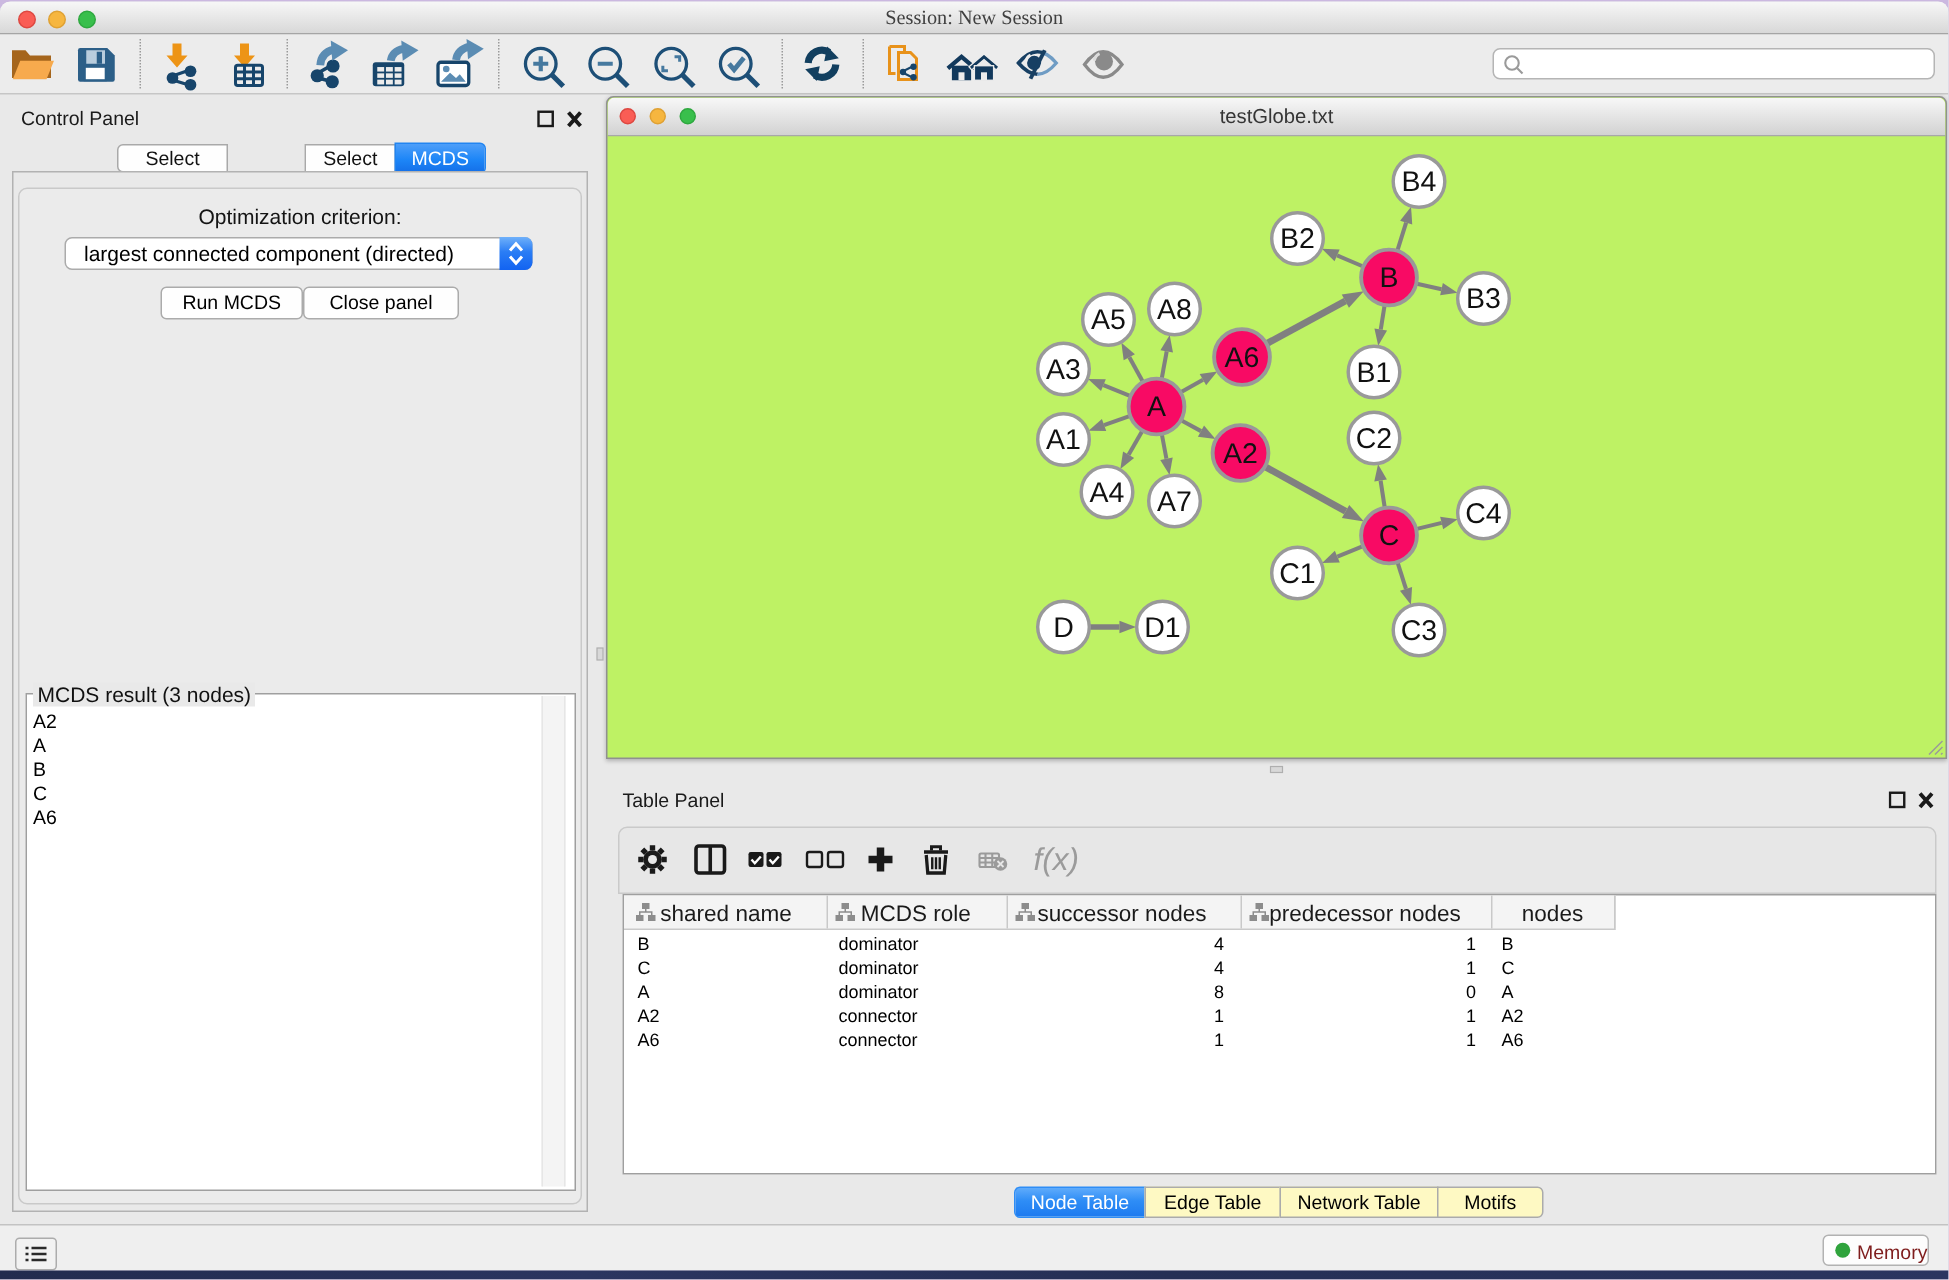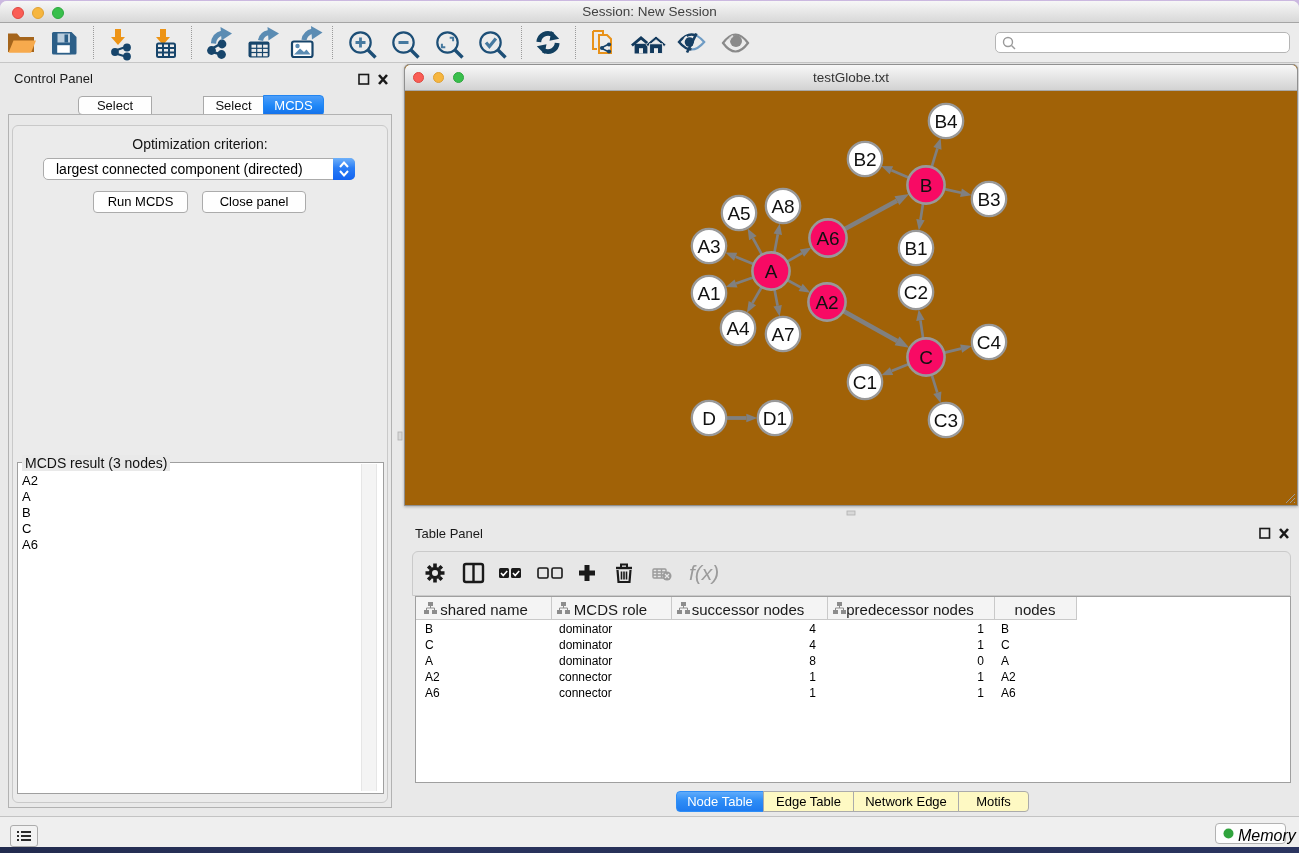--- a/index.html
+++ b/index.html
@@ -1,21 +1,21 @@
 <!DOCTYPE html>
 <html><head><meta charset="utf-8">
 <style>
 html,body{margin:0;padding:0;}
 body{width:1299px;height:853px;overflow:hidden;position:relative;
  font-family:"Liberation Sans",sans-serif;background:#CBB8E0;}
 .abs{position:absolute;}
 #win{position:absolute;left:0;top:1px;width:1299px;height:846px;
  border-radius:7px 7px 0 0;background:#E9E9E9;overflow:hidden;}
 #titlebar{position:absolute;left:0;top:0;width:1299px;height:21px;
- background:linear-gradient(#F7F7F7,#D8D8D8);border-bottom:1px solid #A5A5A5;}
+ background:linear-gradient(#F7F7F7,#D8D8D8);border-bottom:1px solid #A5A5A5;font-family:Liberation Serif, serif;}
 #titlebar .t{position:absolute;left:0;right:0;top:3px;text-align:center;
  font-size:13.5px;color:#404040;}
 .tl{position:absolute;top:6px;width:12px;height:12px;border-radius:50%;}
 #toolbar{position:absolute;left:0;top:22px;width:1299px;height:39px;
  background:#ECECEC;border-bottom:1px solid #C6C6C6;}
 .vsep{position:absolute;top:3px;height:33px;width:0;
  border-left:1px dotted #9a9a9a;}
 #search{position:absolute;left:995px;top:9px;width:293px;height:19px;
  background:#fff;border:1px solid #B5B5B5;border-radius:5px;}
 
@@ -40,21 +40,21 @@
  text-align:center;line-height:20px;font-size:13px;}
 #grp{position:absolute;left:17px;top:461px;width:365px;height:330px;
  border:1px solid #9F9F9F;background:#fff;}
 #grp .lab{position:absolute;left:4px;top:-8px;background:#E9E9E9;
  padding:0 3px;font-size:14px;color:#111;}
 #grp .items{position:absolute;left:4px;top:10px;font-size:13px;color:#000;line-height:16px;}
 #grp .track{position:absolute;right:6px;top:1px;width:14px;height:327px;
  background:#F4F4F4;border-left:1px solid #E6E6E6;border-right:1px solid #E6E6E6;}
 
 #nwin{position:absolute;left:404px;top:63px;width:892px;height:440px;overflow:hidden;
- background:#a16207;border:1px solid #909090;border-radius:5px 5px 0 0;
+ background:#bef264;border:1px solid #909090;border-radius:5px 5px 0 0;
  box-shadow:0 1px 3px rgba(0,0,0,0.25);}
 #ntitle{position:absolute;left:0;top:0;width:100%;height:25px;
  background:linear-gradient(#F8F8F8,#D2D2D2);border-bottom:1px solid #A8A8A8;
  border-radius:5px 5px 0 0;}
 #ntitle .t{position:absolute;left:0;right:0;top:5px;text-align:center;
  font-size:13.5px;color:#353535;}
 
 #tp-title{position:absolute;left:415px;top:525px;font-size:13px;color:#1a1a1a;}
 #tptb{position:absolute;left:412px;top:550px;width:877px;height:43px;
  background:#E7E7E7;border:1px solid #CACACA;border-radius:6px 6px 0 0;}
@@ -65,21 +65,21 @@
 .hcol{position:absolute;top:0;height:22px;border-left:1px solid #C9C9C9;}
 .hlab{position:absolute;top:4px;width:100%;text-align:center;font-size:15px;color:#1a1a1a;}
 .cell{position:absolute;font-size:12px;color:#000;height:16px;line-height:16px;}
 .tabb{position:absolute;top:790px;height:19px;background:#fef9c3;
  border:1px solid #ABABAB;font-size:13px;color:#000;text-align:center;line-height:19px;}
 .tabbsel{background:linear-gradient(#5FABFB,#2E8DF6 45%,#1E7BF0);border-color:#2E8DF6;color:#fff;}
 #statusbar{position:absolute;left:0;top:815px;width:1299px;height:31px;
  background:#EFEFEF;border-top:1px solid #C3C3C3;}
 #memory{position:absolute;right:13px;top:6px;width:69px;height:19px;
  background:#FDFDFD;border:1px solid #B2B2B2;border-radius:4px;
- font-size:16px;color:#000000;font-style:italic;}
+ font-size:13px;color:#7f1d1d;}
 #lbtn{position:absolute;left:10px;top:8px;width:26px;height:20px;
  background:#F2F2F2;border:1px solid #ACACAC;border-radius:3px;}
 #strip{position:absolute;left:0;top:847px;width:1299px;height:6px;z-index:50;
  background:linear-gradient(90deg,#222B4E,#2B3560 30%,#252F55 60%,#2B3560);}
 svg text{font-family:"Liberation Sans",sans-serif;}
 </style></head>
 <body>
 <div id="win">
 <div id="titlebar">
  <div class="tl" style="left:12px;background:#FA5D55;border:1px solid #DD4841;box-sizing:border-box;"></div>
@@ -238,21 +238,21 @@
 <div id="cpbox">
  <div id="cpinner">
   <div id="optlab">Optimization criterion:</div>
   <div id="combo">
           <div class="txt">largest connected component (directed)</div>
    <div class="btn"><svg width="22" height="22">
               <path d="M7 9 L11 4.5 L15 9" fill="none" stroke="#fff" stroke-width="2"></path>
               <path d="M7 13 L11 17.5 L15 13" fill="none" stroke="#fff" stroke-width="2"></path>
             </svg></div>
   </div>
-  <div class="cbtn" style="left:80px;width:93px;">Run MCDS</div>
+  <div class="cbtn" style="left:94px;width:93px;">Run MCDS</div>
   <div class="cbtn" style="left:189px;width:102px;">Close panel</div>
  </div>
 </div>
 <div id="grp">
  <div class="lab">MCDS result (3 nodes)</div>
  <div class="items">A2<br>A<br>B<br>C<br>A6</div>
  <div class="track"></div>
 </div>
 
 <div id="nwin">
@@ -437,21 +437,21 @@
  <div class="hlab" style="left:578px;width:82px;">nodes</div>
  <div class="hlab" style="left:419px;width:150px;">predecessor nodes</div>
  <div class="cell" style="left:9px;top:24px;">B<br>C<br>A<br>A2<br>A6</div>
  <div class="cell" style="left:143px;top:24px;">dominator<br>dominator<br>dominator<br>connector<br>connector</div>
  <div class="cell" style="left:300px;top:24px;width:100px;text-align:right;">4<br>4<br>8<br>1<br>1</div>
  <div class="cell" style="left:468px;top:24px;width:100px;text-align:right;">1<br>1<br>0<br>1<br>1</div>
  <div class="cell" style="left:585px;top:24px;">B<br>C<br>A<br>A2<br>A6</div>
 </div>
 <div class="tabb tabbsel" style="left:676px;width:86px;border-radius:4px 0 0 4px;">Node Table</div>
 <div class="tabb" style="left:763px;width:89px;">Edge Table</div>
-<div class="tabb" style="left:853px;width:104px;">Network Edge</div>
+<div class="tabb" style="left:853px;width:104px;">Network Table</div>
 <div class="tabb" style="left:958px;width:69px;border-radius:0 4px 4px 0;">Motifs</div>
 <div id="statusbar">
  <div id="lbtn"><svg width="26" height="20">
           <g stroke="#2a2a2a" stroke-width="1.8">
             <path d="M6 6 h2 M10 6 h10 M6 10 h2 M10 10 h10 M6 14 h2 M10 14 h10"></path>
           </g>
         </svg></div>
  <div id="memory">
         <svg width="11" height="11" style="position:absolute;left:7px;top:4px;">
           <circle cx="5.5" cy="5.5" r="5" fill="#2FA33C"></circle>

